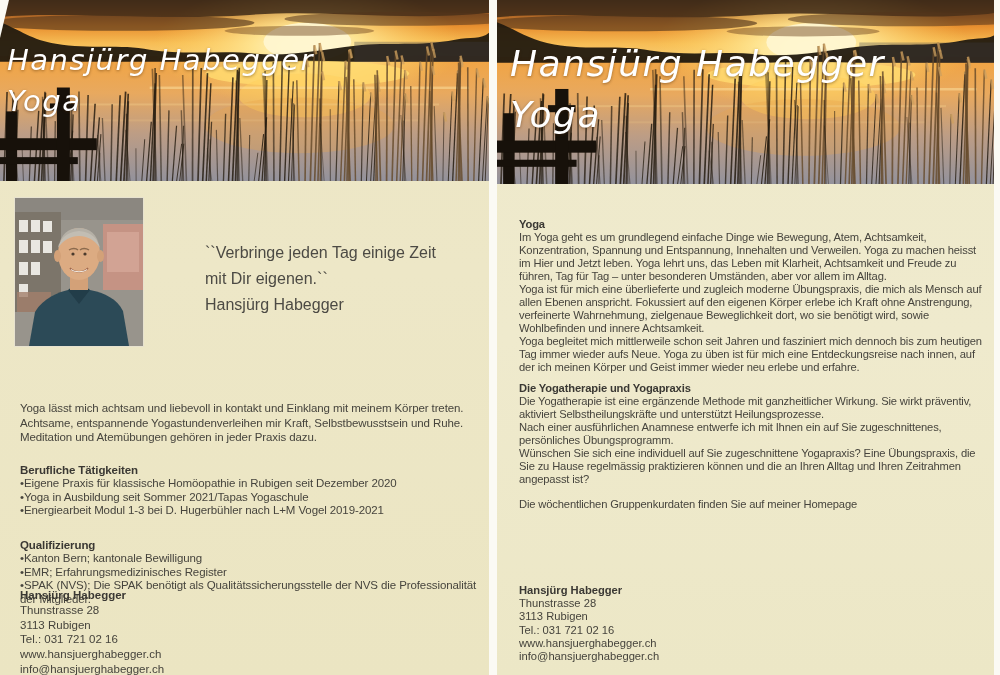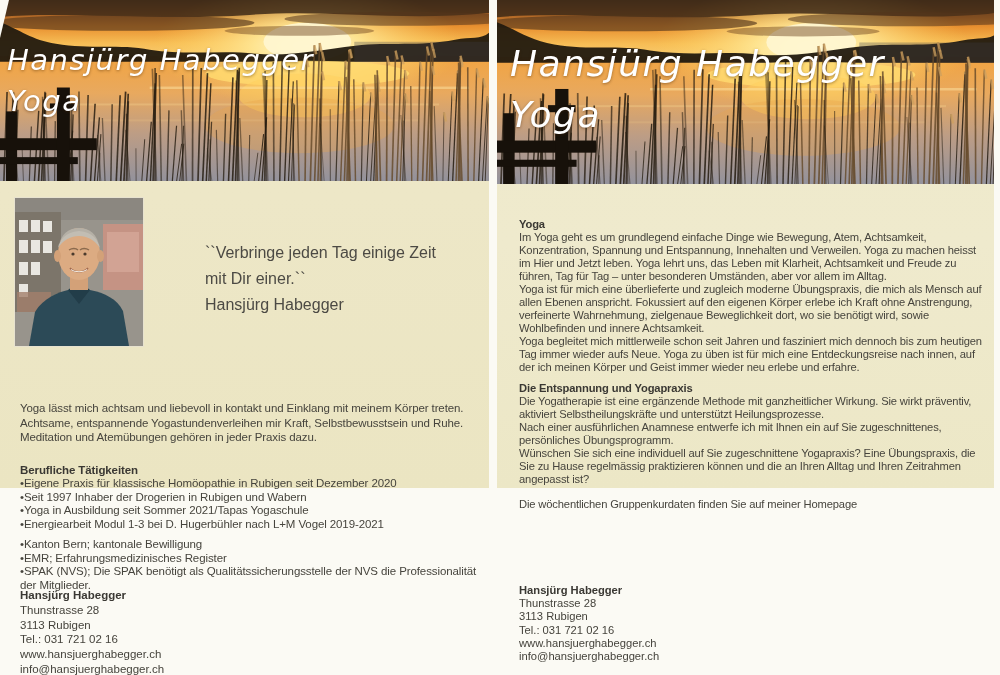--- a/index.html
+++ b/index.html
@@ -2,21 +2,21 @@
 <html><head>
 <meta charset="utf-8">
 <style>
   html,body{margin:0;padding:0;}
   body{
     width:1000px;height:675px;position:relative;overflow:hidden;
     background:#fbfaf4;
     font-family:"Liberation Sans",sans-serif;
     color:#45433c;
   }
-  .page{position:absolute;top:0;height:488px;text-decoration:underline;}
+  .page{position:absolute;top:0;height:675px;text-decoration:underline;}
   .page--left{left:0;width:489px;background:linear-gradient(180deg,#ece6c4 0%,#ede7c7 40%,#ebe5c2 100%);}
   .page--right{left:497px;width:500px;background:linear-gradient(180deg,#eee9ca 0%,#efeacd 50%,#ece7c6 100%);}
   .edge-sliver{position:absolute;top:0;right:0;width:3px;height:675px;background:#fbfaf4;}
 
   .header{position:absolute;left:0;top:0;right:0;overflow:hidden;}
   .page--left .header{height:181px;}
   .page--right .header{height:184px;}
   .header svg{display:block;width:100%;height:100%;}
 
   .scan-wedge{position:absolute;left:0;top:0;width:9px;height:38px;background:#fbfaf4;
@@ -309,35 +309,35 @@
     <path d="M54,52 C57,50 61,50 63,52" stroke="#8c6b4e" stroke-width="1.4" fill="none"></path>
     <path d="M65,52 C67,50 71,50 74,52" stroke="#8c6b4e" stroke-width="1.4" fill="none"></path>
     <circle cx="58" cy="56" r="1.6" fill="#4a3a2c"></circle>
     <circle cx="70" cy="56" r="1.6" fill="#4a3a2c"></circle>
     <path d="M55,70 C59,75 69,75 73,70" stroke="#a06a50" stroke-width="1.6" fill="none"></path>
     <path d="M56,71 C60,74 68,74 72,71 L72,72 C68,75 60,75 56,72 Z" fill="#f2ece2"></path>
   </svg>
 
   <div class="quote">
     <div>``Verbringe jeden Tag einige Zeit</div>
-    <div>mit Dir einer.``</div>
+    <div>mit Dir eigenen.``</div>
     <div>Hansjürg Habegger</div>
   </div>
 
   <p class="intro txt">Yoga lässt mich achtsam und liebevoll in kontakt und Einklang mit meinem Körper treten. Achtsame, entspannende Yogastundenverleihen mir Kraft, Selbstbewusstsein und Ruhe. Meditation und Atemübungen gehören in jeder Praxis dazu.</p>
 
   <div class="sec txt" id="sec-beruf">
     <h3>Berufliche Tätigkeiten</h3>
     <div>•Eigene Praxis für klassische Homöopathie in Rubigen seit Dezember 2020</div>
-    <div>•Seit 1997 Inhaber der Drogerien in Rubigen und Wabern</div>
     <div>•Yoga in Ausbildung seit Sommer 2021/Tapas Yogaschule</div>
     <div>•Energiearbeit Modul 1-3 bei D. Hugerbühler nach L+M Vogel 2019-2021</div>
   </div>
 
   <div class="sec txt" id="sec-quali">
+    <h3>Qualifizierung</h3>
     <div>•Kanton Bern; kantonale Bewilligung</div>
     <div>•EMR; Erfahrungsmedizinisches Register</div>
     <div>•SPAK (NVS); Die SPAK benötigt als Qualitätssicherungsstelle der NVS die Professionalität der Mitglieder.</div>
   </div>
 
   <div class="contact">
     <div class="name">Hansjürg Habegger</div>
     <div>Thunstrasse 28</div>
     <div>3113 Rubigen</div>
     <div>Tel.: 031 721 02 16</div>
@@ -358,21 +358,21 @@
   </div>
 
   <div class="rsec rtxt" id="sec-yoga">
     <h3>Yoga</h3>
     <p>Im Yoga geht es um grundlegend einfache Dinge wie Bewegung, Atem, Achtsamkeit, Konzentration, Spannung und Entspannung, Innehalten und Verweilen. Yoga zu machen heisst im Hier und Jetzt leben. Yoga lehrt uns, das Leben mit Klarheit, Achtsamkeit und Freude zu führen, Tag für Tag – unter besonderen Umständen, aber vor allem im Alltag.</p>
     <p>Yoga ist für mich eine überlieferte und zugleich moderne Übungspraxis, die mich als Mensch auf allen Ebenen anspricht. Fokussiert auf den eigenen Körper erlebe ich Kraft ohne Anstrengung, verfeinerte Wahrnehmung, zielgenaue Beweglichkeit dort, wo sie benötigt wird, sowie Wohlbefinden und innere Achtsamkeit.</p>
     <p>Yoga begleitet mich mittlerweile schon seit Jahren und fasziniert mich dennoch bis zum heutigen Tag immer wieder aufs Neue. Yoga zu üben ist für mich eine Entdeckungsreise nach innen, auf der ich meinen Körper und Geist immer wieder neu erlebe und erfahre.</p>
   </div>
 
   <div class="rsec rtxt" id="sec-therapie">
-    <h3>Die Entspannung und Yogapraxis</h3>
+    <h3>Die Yogatherapie und Yogapraxis</h3>
     <p>Die Yogatherapie ist eine ergänzende Methode mit ganzheitlicher Wirkung. Sie wirkt präventiv, aktiviert Selbstheilungskräfte und unterstützt Heilungsprozesse.</p>
     <p>Nach einer ausführlichen Anamnese entwerfe ich mit Ihnen ein auf Sie zugeschnittenes, persönliches Übungsprogramm.</p>
     <p>Wünschen Sie sich eine individuell auf Sie zugeschnittene Yogapraxis? Eine Übungspraxis, die Sie zu Hause regelmässig praktizieren können und die an Ihren Alltag und Ihren Zeitrahmen angepasst ist?</p>
   </div>
 
   <div class="rsec rtxt" id="sec-gruppe">
     <p>Die wöchentlichen Gruppenkurdaten finden Sie auf meiner Homepage</p>
   </div>
 
   <div class="contact">

